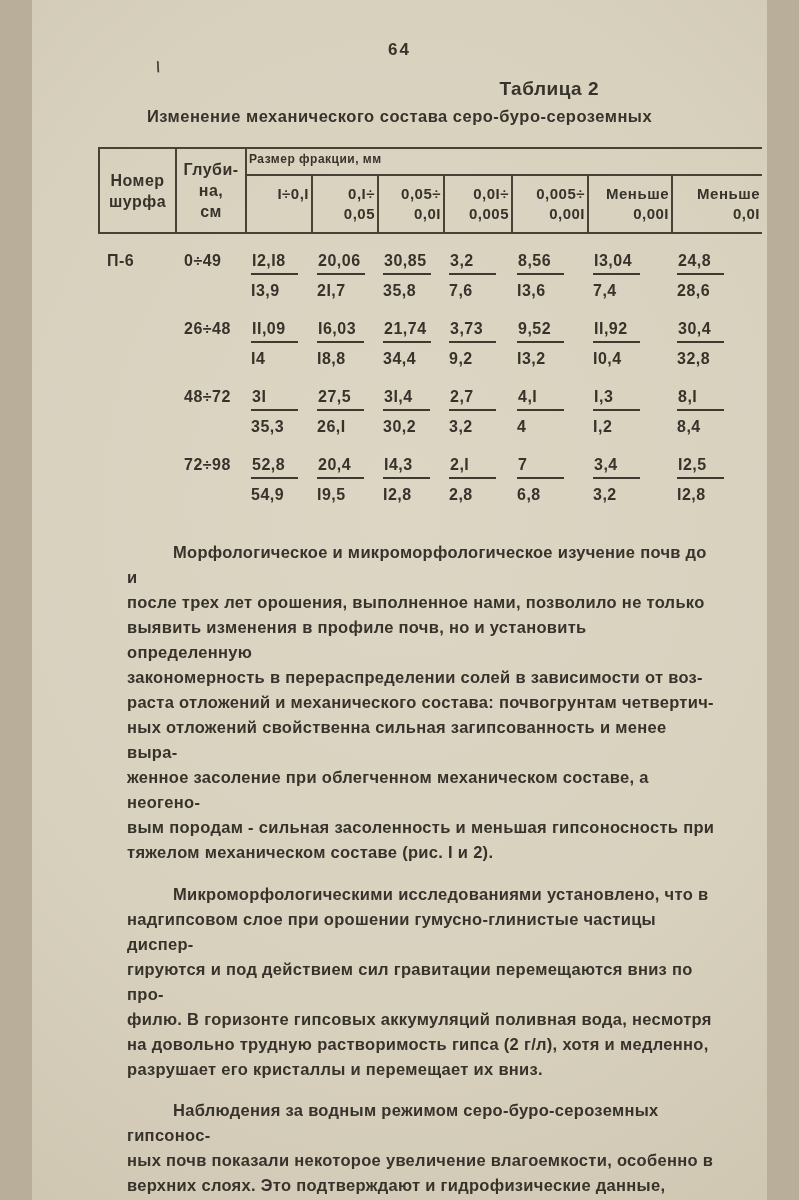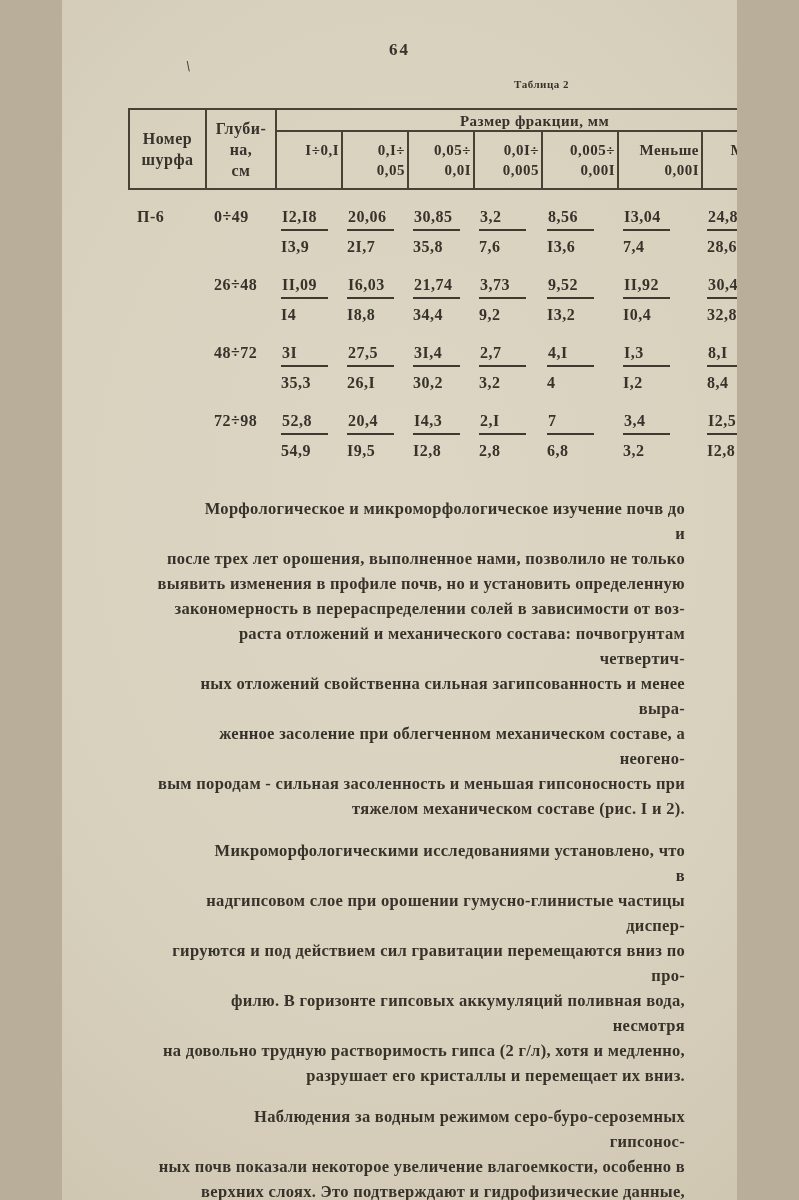--- a/index.html
+++ b/index.html
@@ -1,63 +1,64 @@
 <!DOCTYPE html>
 <html><head>
 <meta charset="utf-8">
 <style>
   html,body{margin:0;padding:0;background:#b8ae99;}
   .page{
-    width:675px;height:1200px;position:relative;overflow:hidden;margin:0 auto;
+    width:735px;height:1200px;position:relative;overflow:hidden;margin:0 auto;
     background:radial-gradient(ellipse 120% 90% at 50% 42%, #ddd6c4 0%, #d8d1be 48%, #cec5b0 82%, #c2b8a1 100%);
-    font-family:Liberation Serif, serif;
+    font-family:Liberation Sans, sans-serif;
     color:#37332b;font-weight:bold;
   }
   .pageno{text-align:center;padding-top:40px;font-size:17px;letter-spacing:2px;}
   .stray{position:absolute;left:124px;top:58px;font-size:15px;transform:rotate(8deg);color:#45413a;}
-  .caption{text-align:right;padding-right:168px;margin-top:18px;font-size:11px;letter-spacing:.5px;}
+  .caption{text-align:right;padding-right:168px;margin-top:18px;font-size:19px;letter-spacing:.5px;}
   .title{text-align:center;font-size:16.5px;line-height:25px;letter-spacing:.5px;}
   .title.first{margin-top:4px;}
 
   table.soil{
     border-collapse:collapse;table-layout:fixed;
     margin:18px 0 0 66px;width:663px;
     border-top:2.5px solid #474235;
     font-size:16px;letter-spacing:.5px;
   }
   table.soil col.c1{width:77px}table.soil col.c2{width:70px}
   table.soil col.c3{width:66px}table.soil col.c4{width:66px}
   table.soil col.c5{width:66px}table.soil col.c6{width:68px}
   table.soil col.c7{width:76px}table.soil col.c8{width:84px}
   table.soil col.c9{width:90px}
   thead{border-bottom:2.5px solid #474235;}
   thead th{border-left:2px solid #474235;font-weight:bold;white-space:pre-line;}
   th.pit-h,th.depth-h{vertical-align:middle;text-align:center;font-size:16px;line-height:21px;padding:2px;}
-  th.group{border-bottom:2px solid #474235;text-align:center;font-size:15px;padding:3px 2px 0;}
+  th.group{border-bottom:2px solid #474235;text-align:left;font-size:12px;padding:3px 2px 8px;}
   th.sub{vertical-align:top;text-align:right;font-size:15px;line-height:20px;padding:8px 2px 8px 6px;}
   tbody td{border:0;text-align:left;vertical-align:top;}
   td.pit{padding:18px 2px 0 8px;}
   td.depth{padding:18px 2px 0 8px;}
   .row-top td{padding:18px 2px 0 5px;}
   .row-top td.pit,.row-top td.depth{padding-left:8px;}
   .row-bottom td{padding:7px 2px 2px 5px;}
   .bar{display:inline-block;border-bottom:2px solid #3e3a30;padding:0 4px 3px 1px;min-width:42px;}
 
   .bodytext{margin:34px 52px 0 55px;font-size:16.5px;line-height:25px;letter-spacing:.3px;}
-  .para{white-space:pre-line;text-indent:46px;text-align:right;margin-left:40px;}
+  .para{white-space:pre-line;text-indent:46px;text-align:left;margin-left:40px;}
 </style>
 </head>
 <body>
 
 <div class="page">
 
   <div class="pageno">64</div>
   <div class="stray">\</div>
 
   <div class="caption">Таблица 2</div>
+  <div class="title first">Изменение механического состава серо-буро-сероземных</div>
 
   <table class="soil">
     <colgroup>
       <col class="c1">
         <col class="c2">
         <col class="c3">
         <col class="c4">
         <col class="c5">
       <col class="c6">
         <col class="c7">

